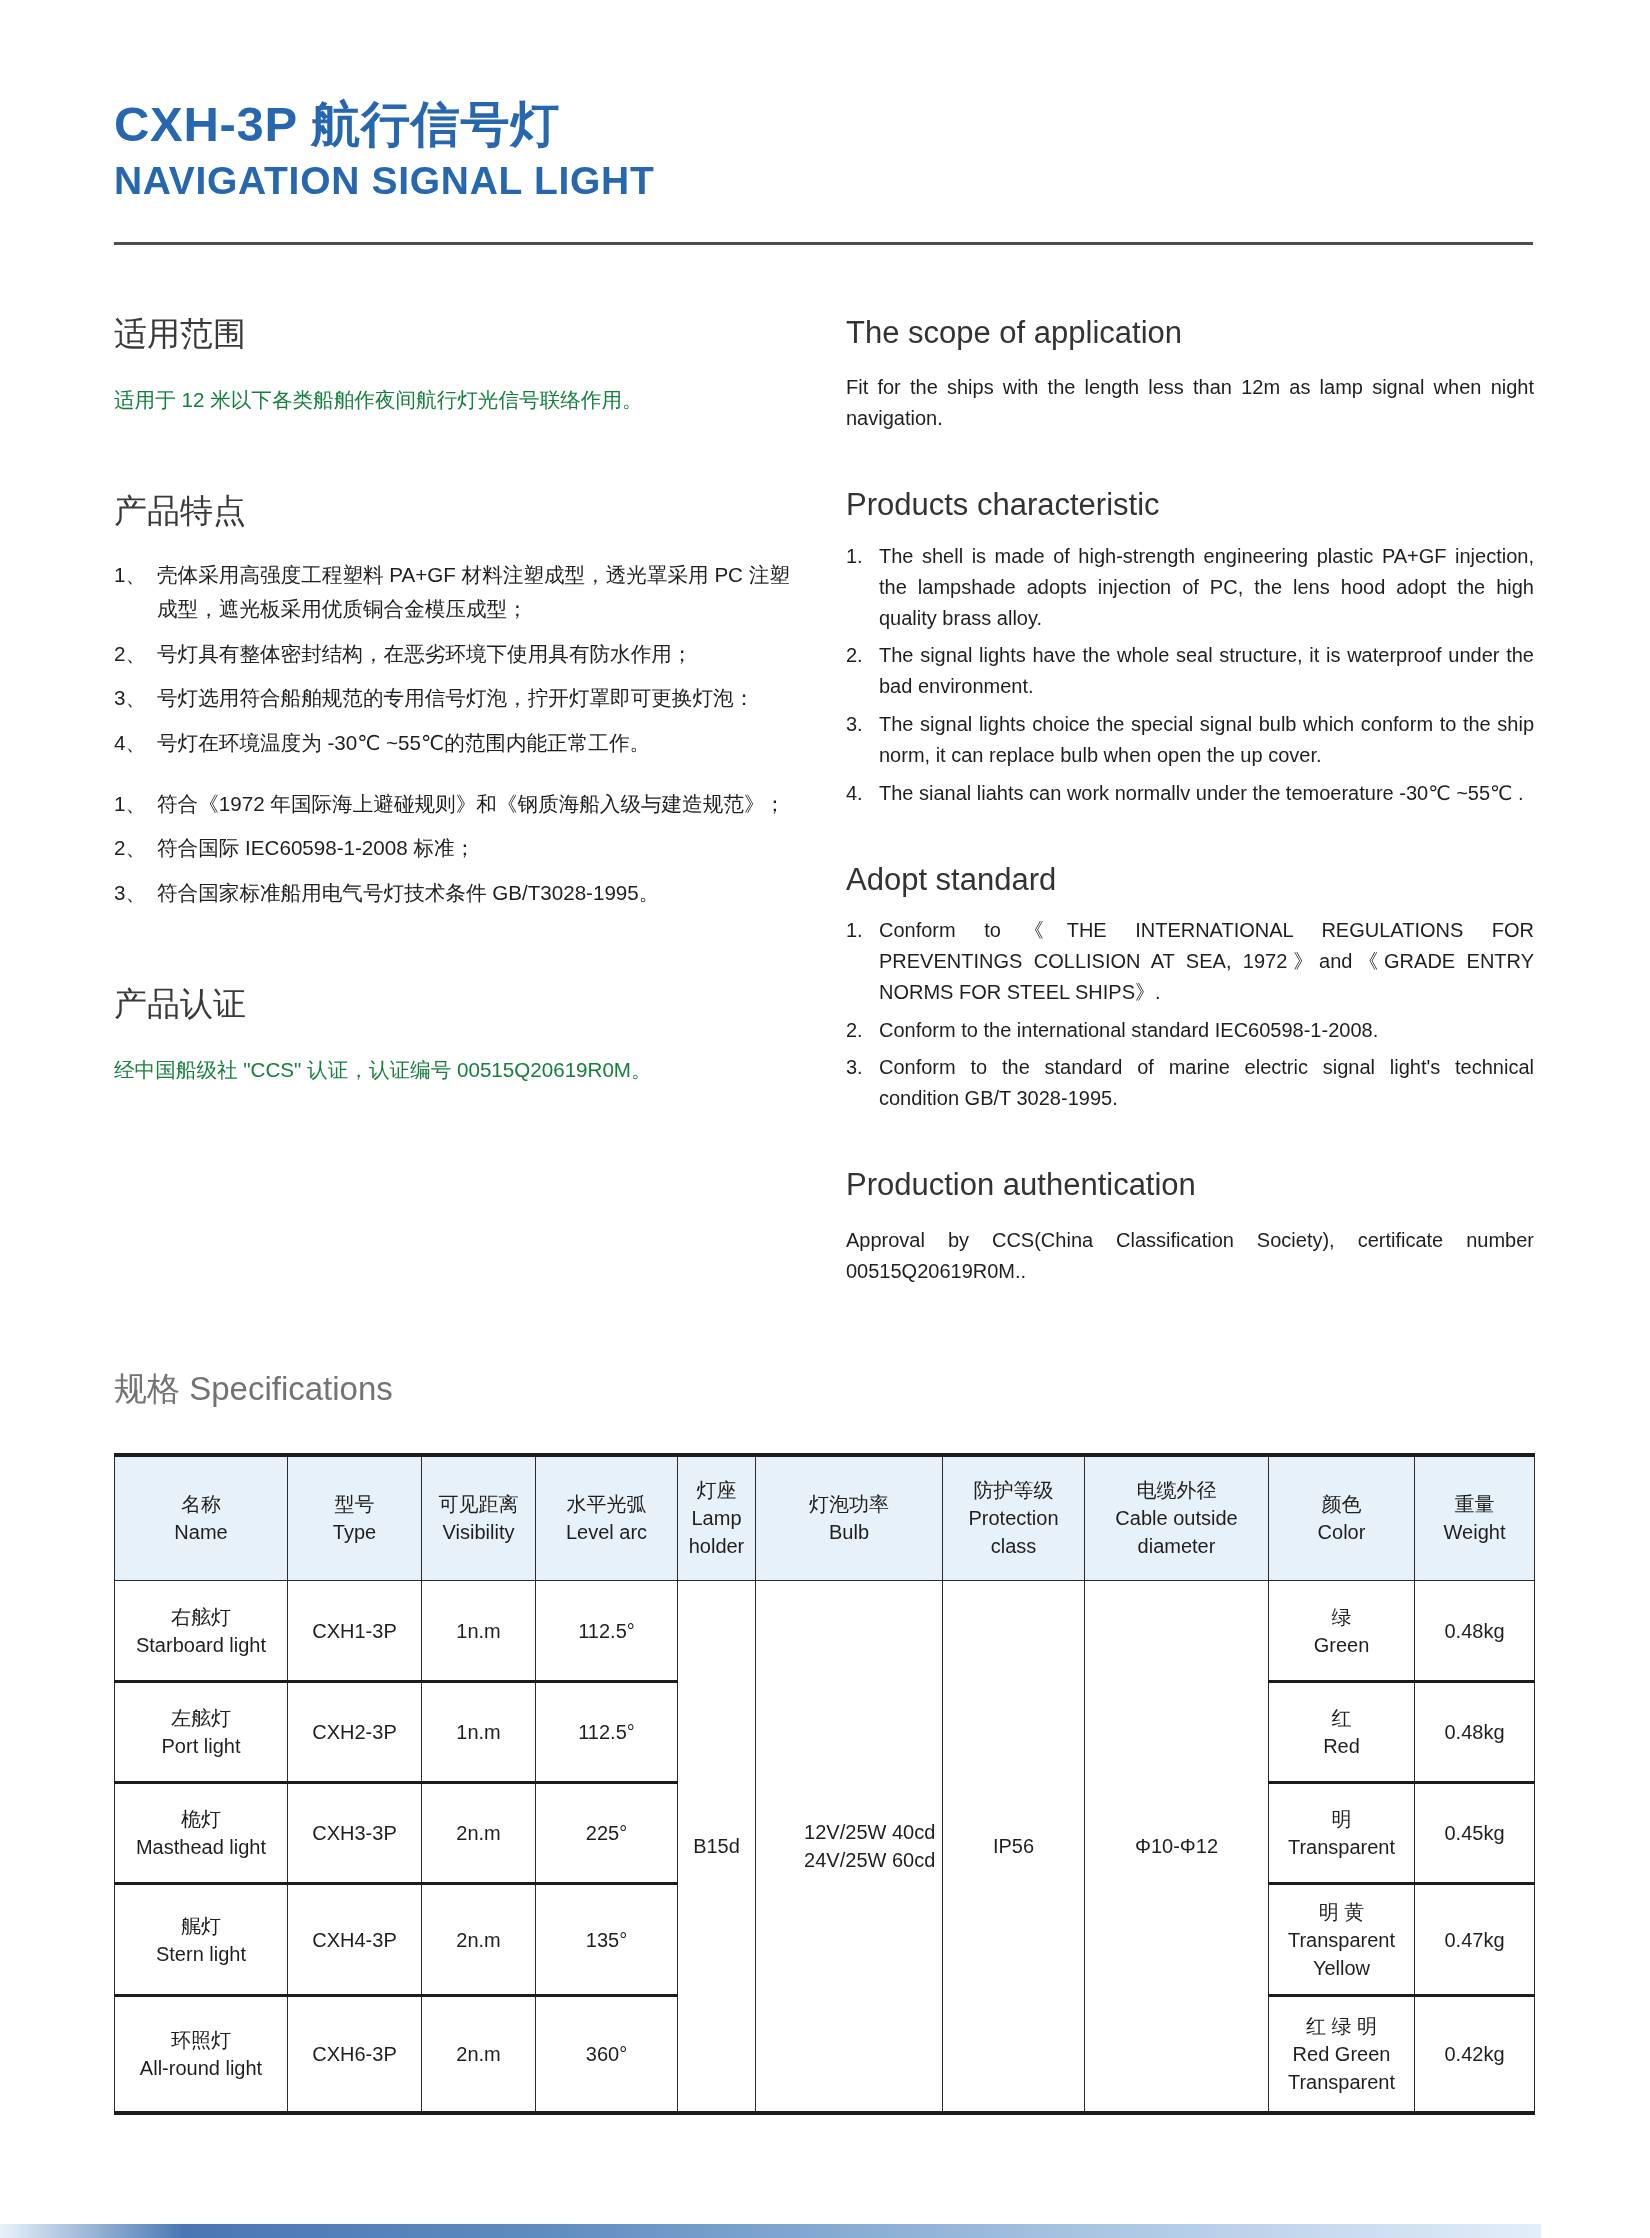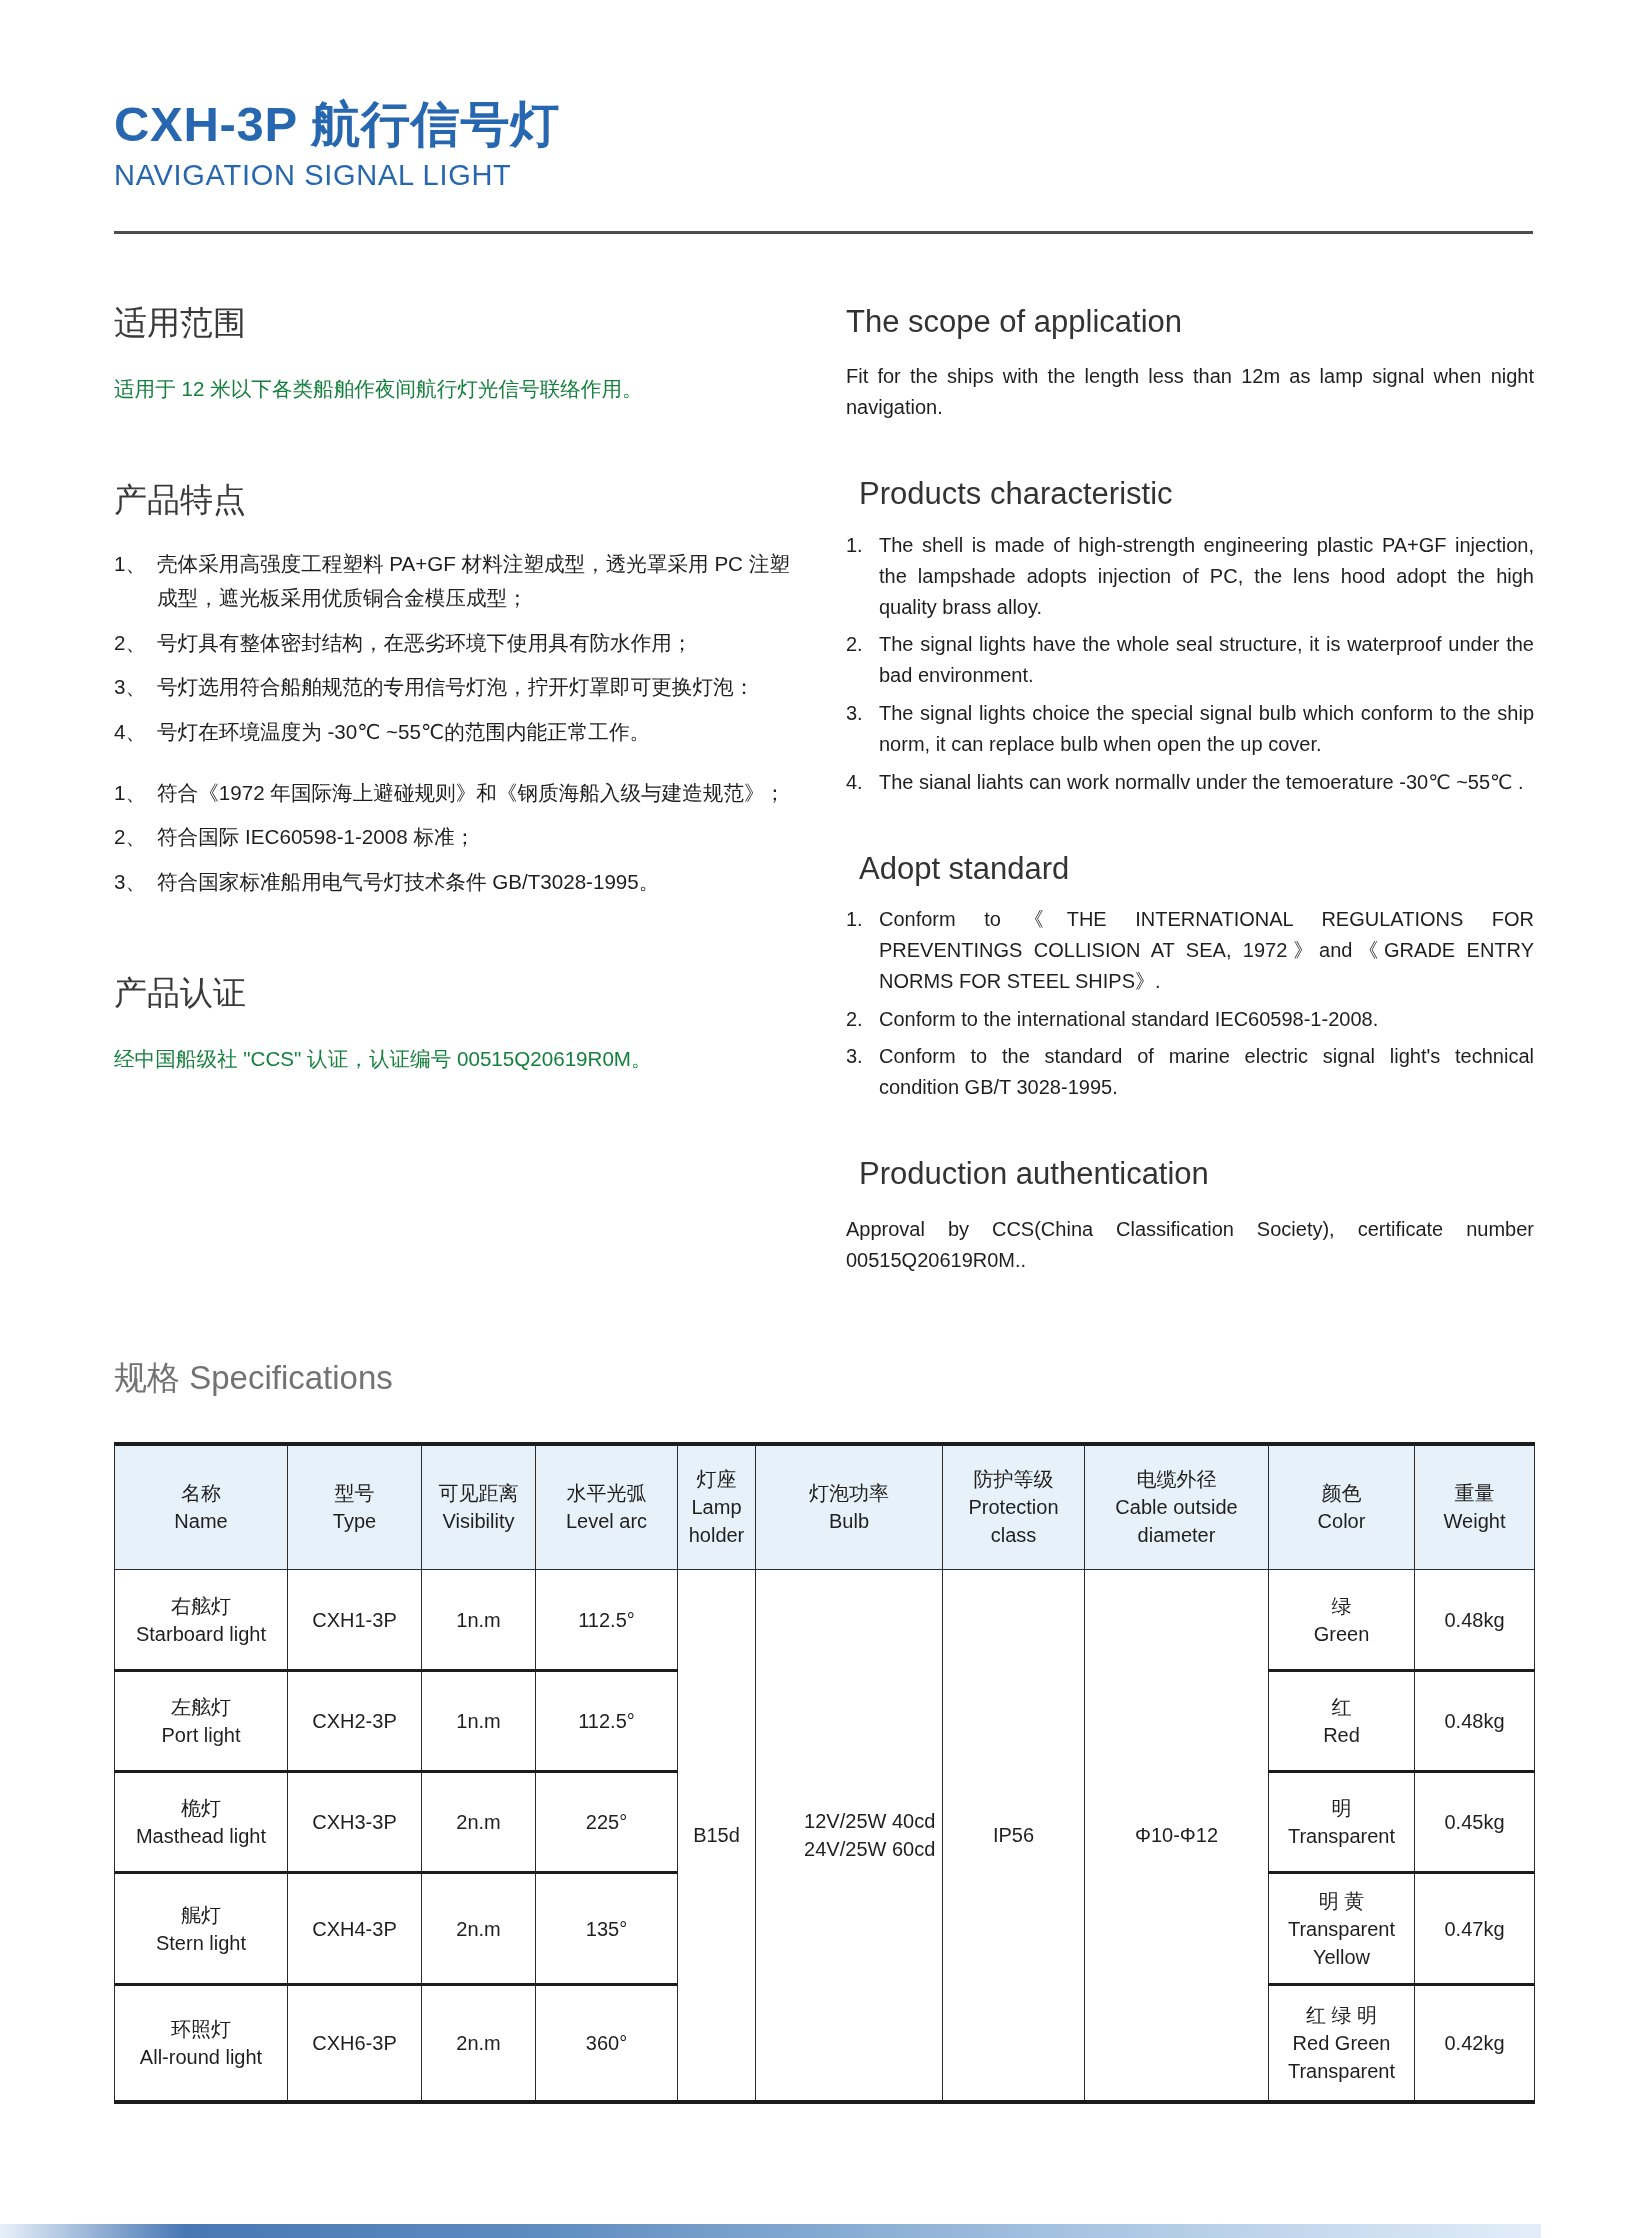--- a/index.html
+++ b/index.html
@@ -3,39 +3,39 @@
 <meta charset="utf-8">
 <style>
   html,body{margin:0;padding:0;background:#ffffff;}
   body{font-family:"Liberation Sans","DejaVu Sans",sans-serif;color:#222;}
   .page{position:relative;width:1541px;height:2239px;background:#fff;overflow:hidden;}
   .content{margin:0 114px;width:1419px;}
 
   
   .doc-header{padding-top:98px;}
   .title-zh{font-size:49px;font-weight:700;color:#2767b0;letter-spacing:0.7px;line-height:1.1;}
-  .title-en{font-size:29px;font-weight:400;color:#2767b0;letter-spacing:0.7px;margin-top:6.7px;}
+  .title-en{font-size:39px;font-weight:700;color:#2767b0;letter-spacing:0.7px;margin-top:6.7px;}
   .rule{height:3.3px;background:#4d4d4d;margin-top:39px;}
 
   
   .cols{display:grid;grid-template-columns:677px 688px;column-gap:55px;margin-top:69px;}
   .h-zh{font-size:33px;font-weight:400;color:#3a3a3a;line-height:1.2;}
   .h-en{font-size:31px;font-weight:400;color:#333;line-height:1.2;}
   .p-zh{font-size:20.6px;line-height:1.6;color:#15803d;margin-top:31px;}
   .p-en{font-size:20px;line-height:1.55;color:#1f1f1f;margin-top:21px;text-align:justify;}
   .list{margin-top:27px;}
   .li{display:flex;align-items:flex-start;margin-top:10.6px;font-size:20.6px;line-height:1.65;color:#1f1f1f;}
   .li .num{flex:0 0 43px;}
   .li .txt{flex:1;}
   .list-en{margin-top:17.3px;}
   .li-en{display:flex;align-items:flex-start;margin-top:6.7px;font-size:20px;line-height:1.55;color:#1f1f1f;}
   .li-en .num{flex:0 0 33px;}
   .li-en .txt{flex:1;text-align:justify;}
   .mt-sec-zh{margin-top:74px;}
-  .mt-sec-en{margin-top:52px;margin-left:13px;}
+  .mt-sec-en{margin-top:52px;}
 
   
   .spec-heading{font-size:33px;font-weight:400;color:#737373;margin-top:80px;}
   table.spec{border-collapse:collapse;table-layout:fixed;width:1419px;margin-top:41px;
     border-left:1.3px solid #2b2b2b;border-right:1.3px solid #2b2b2b;
     border-top:4.7px solid #1c1c1c;border-bottom:4.7px solid #1c1c1c;}
   table.spec th,table.spec td{border-left:1.3px solid #2b2b2b;border-right:1.3px solid #2b2b2b;
     font-weight:400;font-size:20px;line-height:1.4;color:#1f1f1f;text-align:center;vertical-align:middle;
     padding:9.3px 6.7px;}
   table.spec th{background:#e6f1f9;border-bottom:1.3px solid #2b2b2b;}

